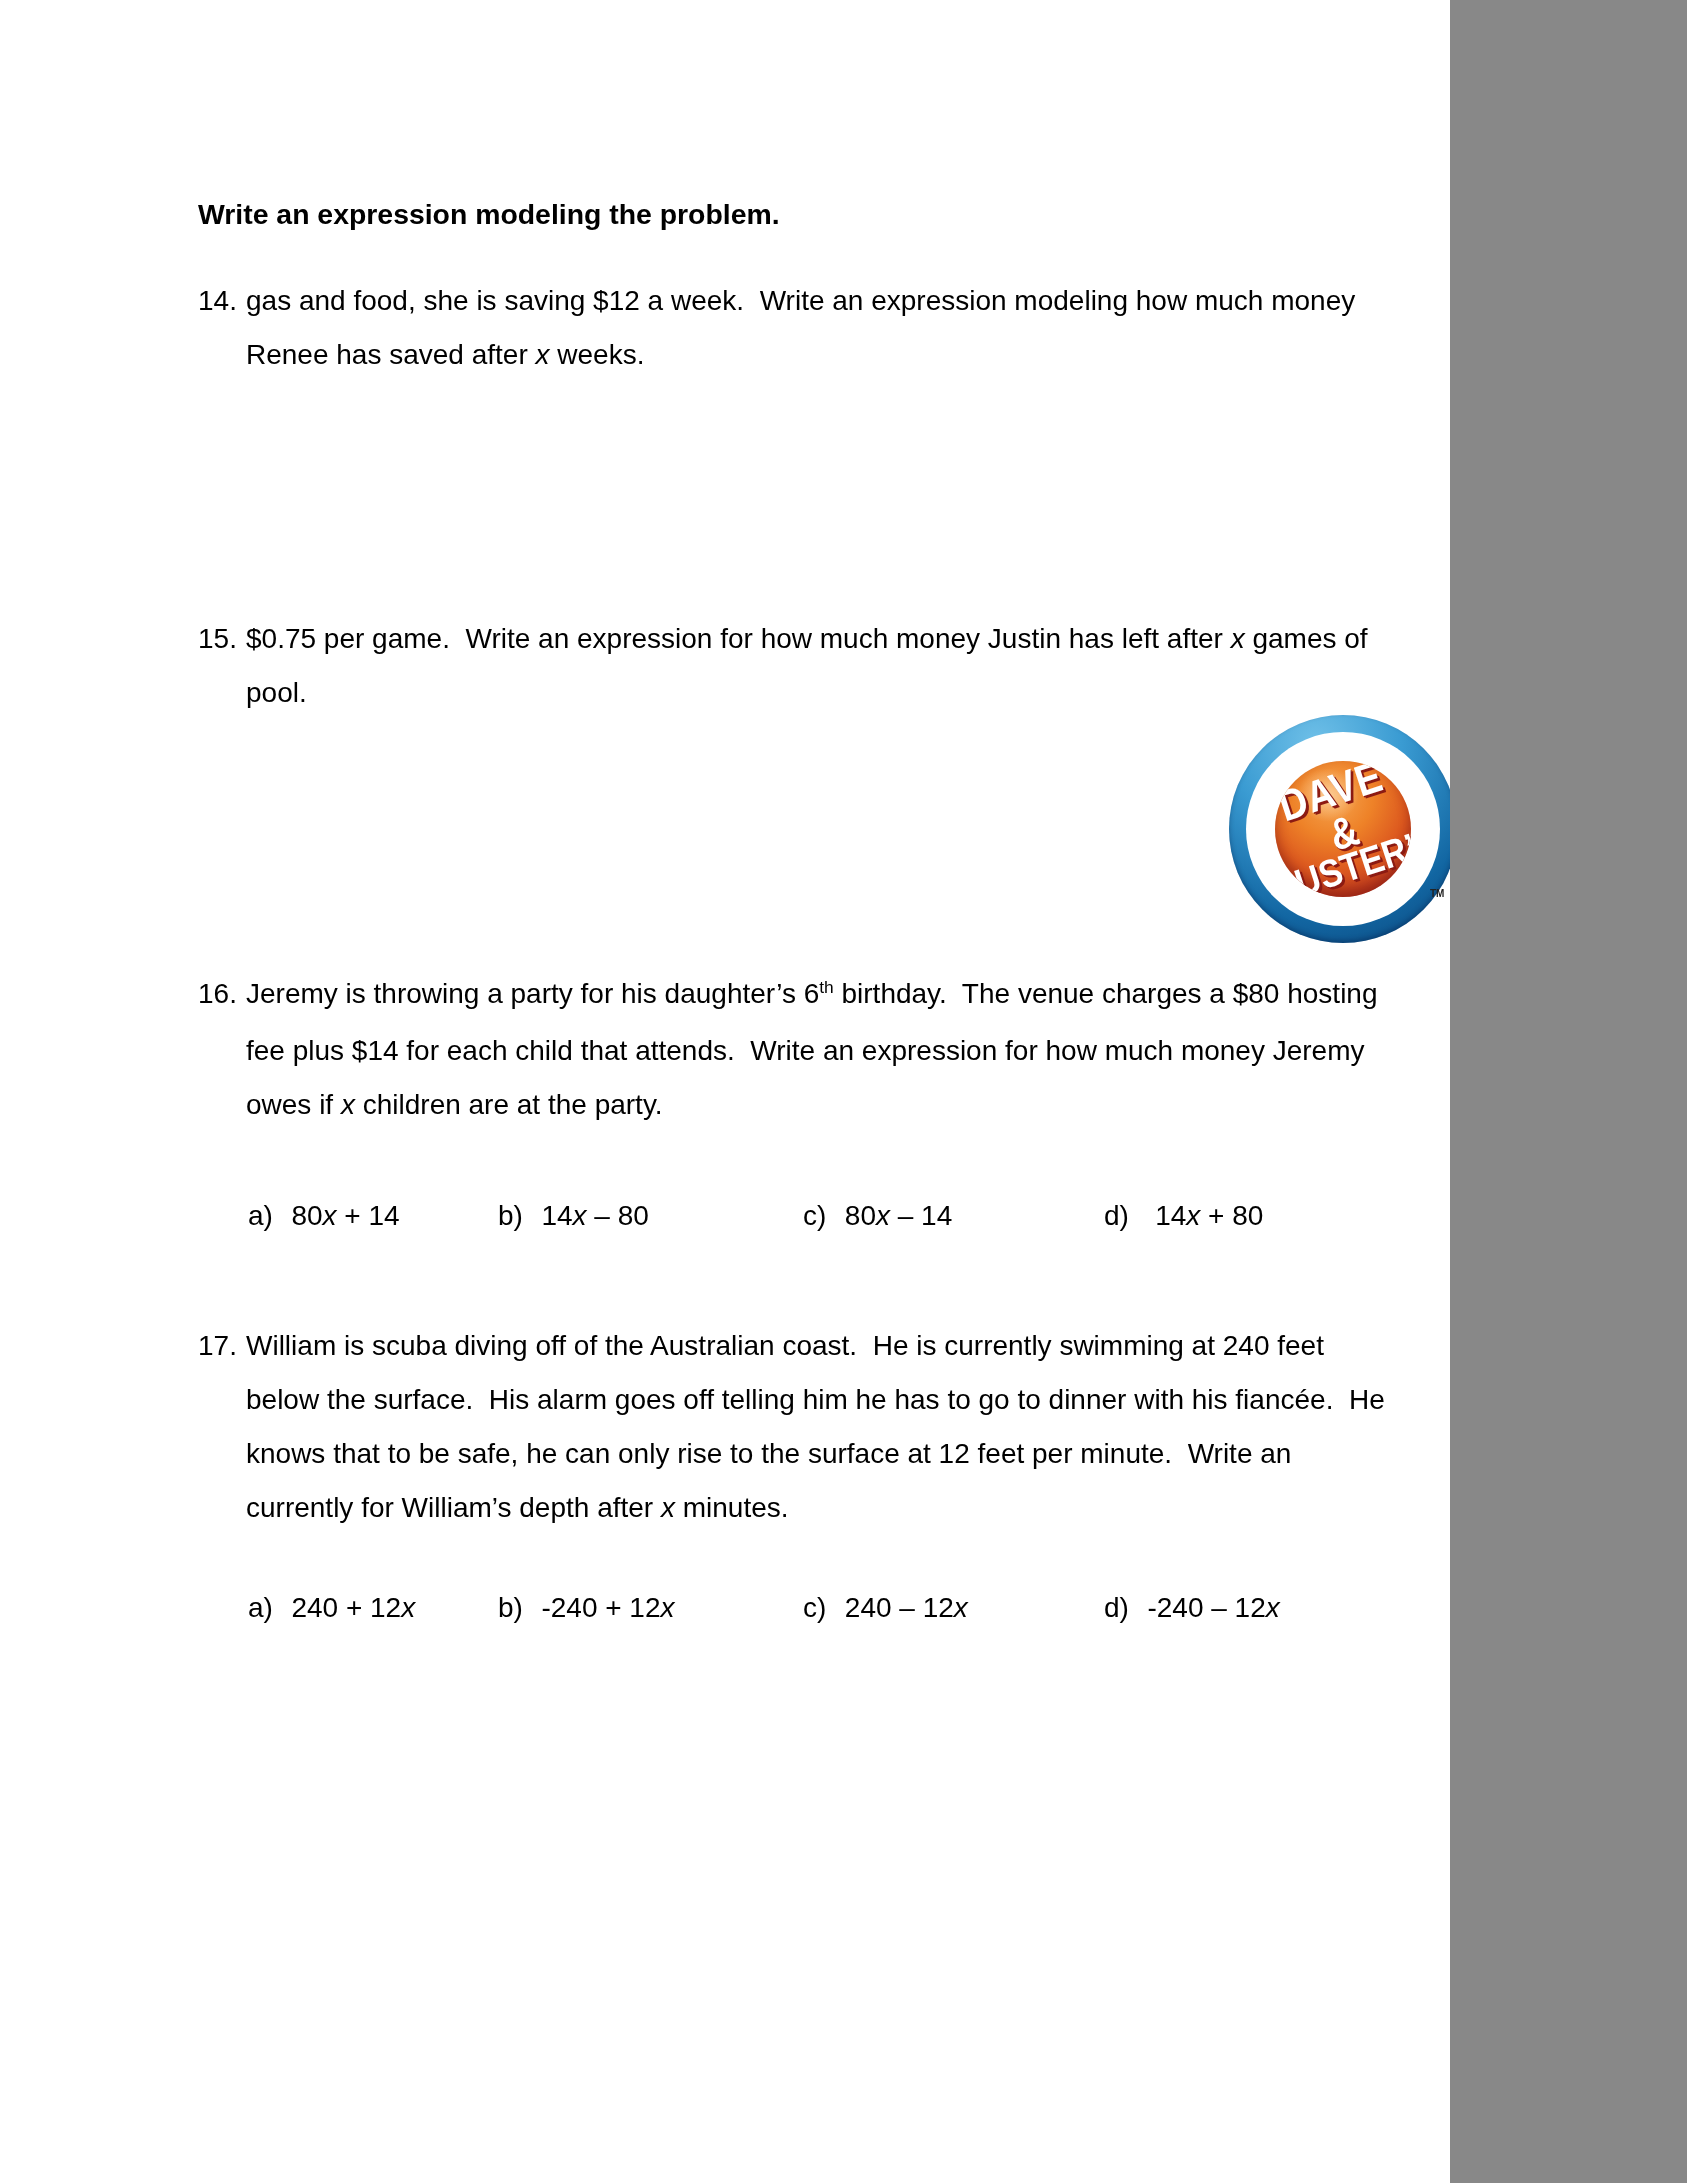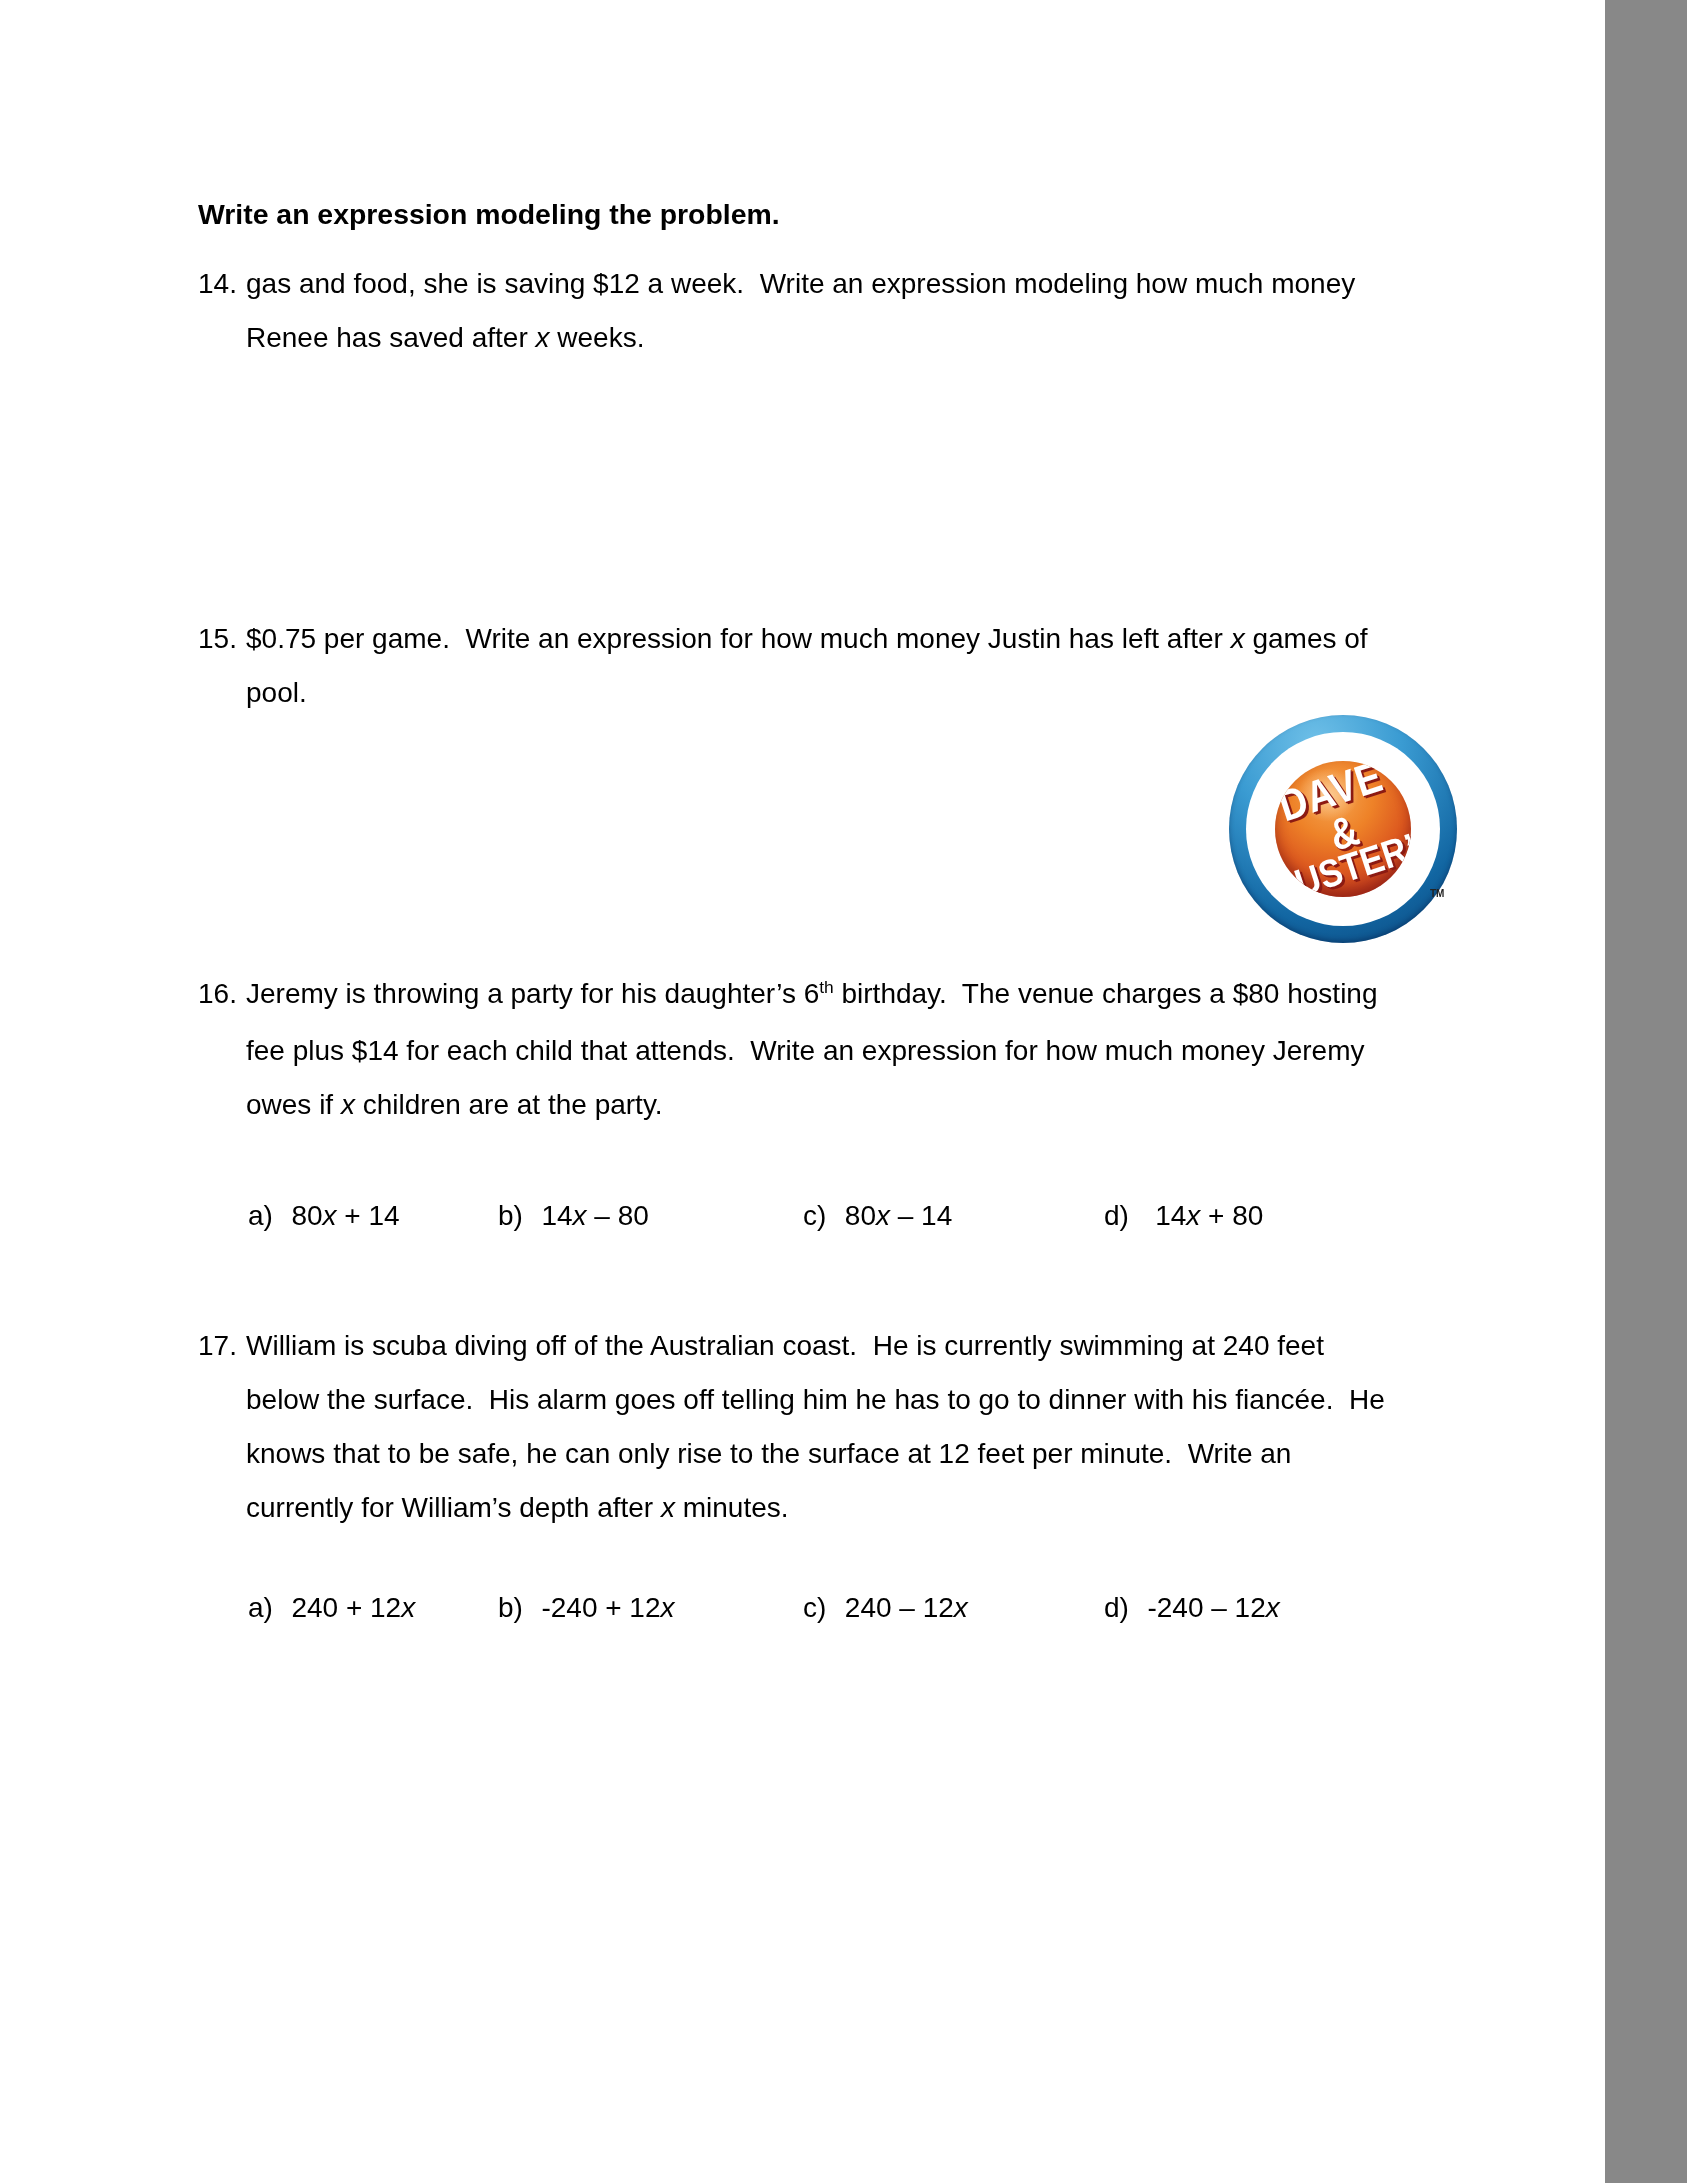--- a/index.html
+++ b/index.html
@@ -1,18 +1,18 @@
 <!DOCTYPE html>
 <html style="font-size:10.6px"><head>
 <meta charset="utf-8">
 <style>
   html, body { margin: 0; padding: 0; background: #888; }
   .page {
     position: relative;
-    width: 1605px;
+    width: 1450px;
     height: 2183px;
     background: #ffffff;
     font-family: "Liberation Sans", sans-serif;
     color: #000000;
     overflow: hidden;
   }
   .title {
     position: absolute;
     left: 198px;
     top: 198px;
@@ -70,21 +70,21 @@
   }
   .tm { position: absolute; left: 201px; top: 173px; font-size: 10px; font-weight: bold; color: #222222; }
 </style>
 </head>
 <body>
 
 <div class="page">
 
   <div class="title">Write an expression modeling the problem.</div>
 
-  <div class="problem" style="top: 257px;">
+  <div class="problem" style="top: 274px;">
     <div class="p-num">14.</div>
     <div class="p-body">
       <div class="line"><span>gas and food, she is saving $12 a week.  Write an expression modeling how much money</span></div>
       <div class="line"><span>Renee has saved after </span><span class="it">x</span><span> weeks.</span></div>
     </div>
   </div>
 
   <div class="problem" style="top: 612px;">
     <div class="p-num">15.</div>
     <div class="p-body">

